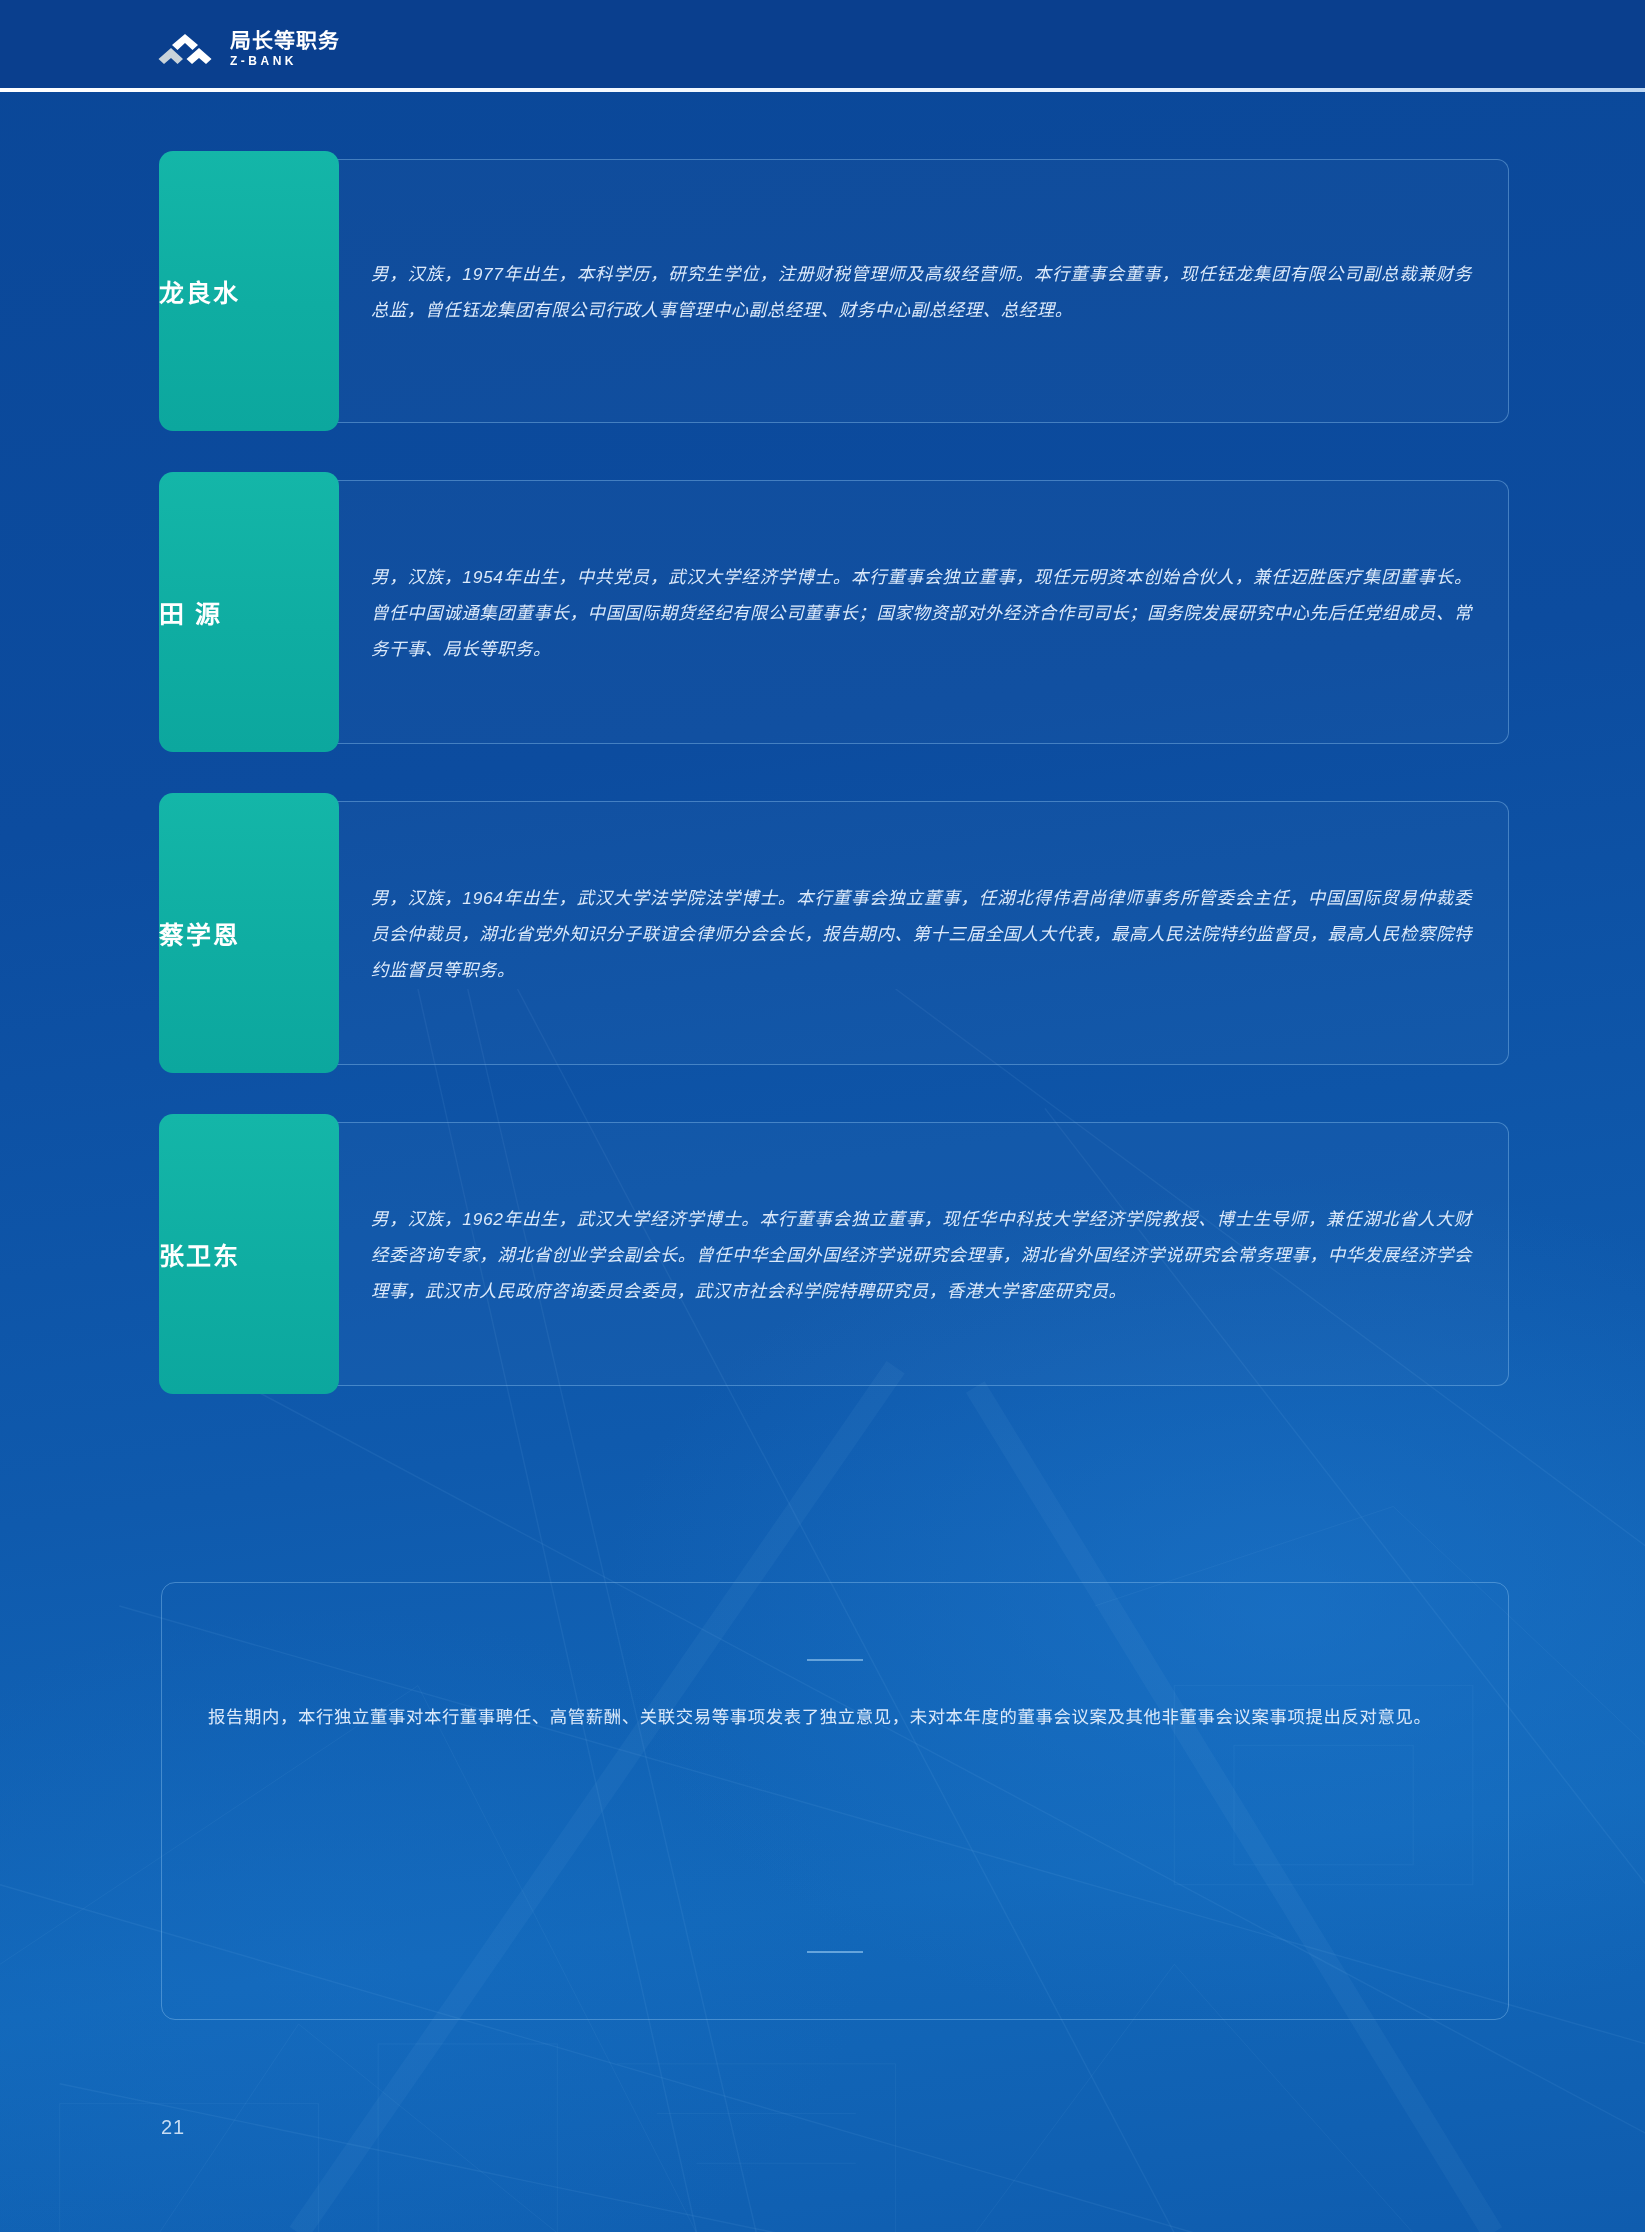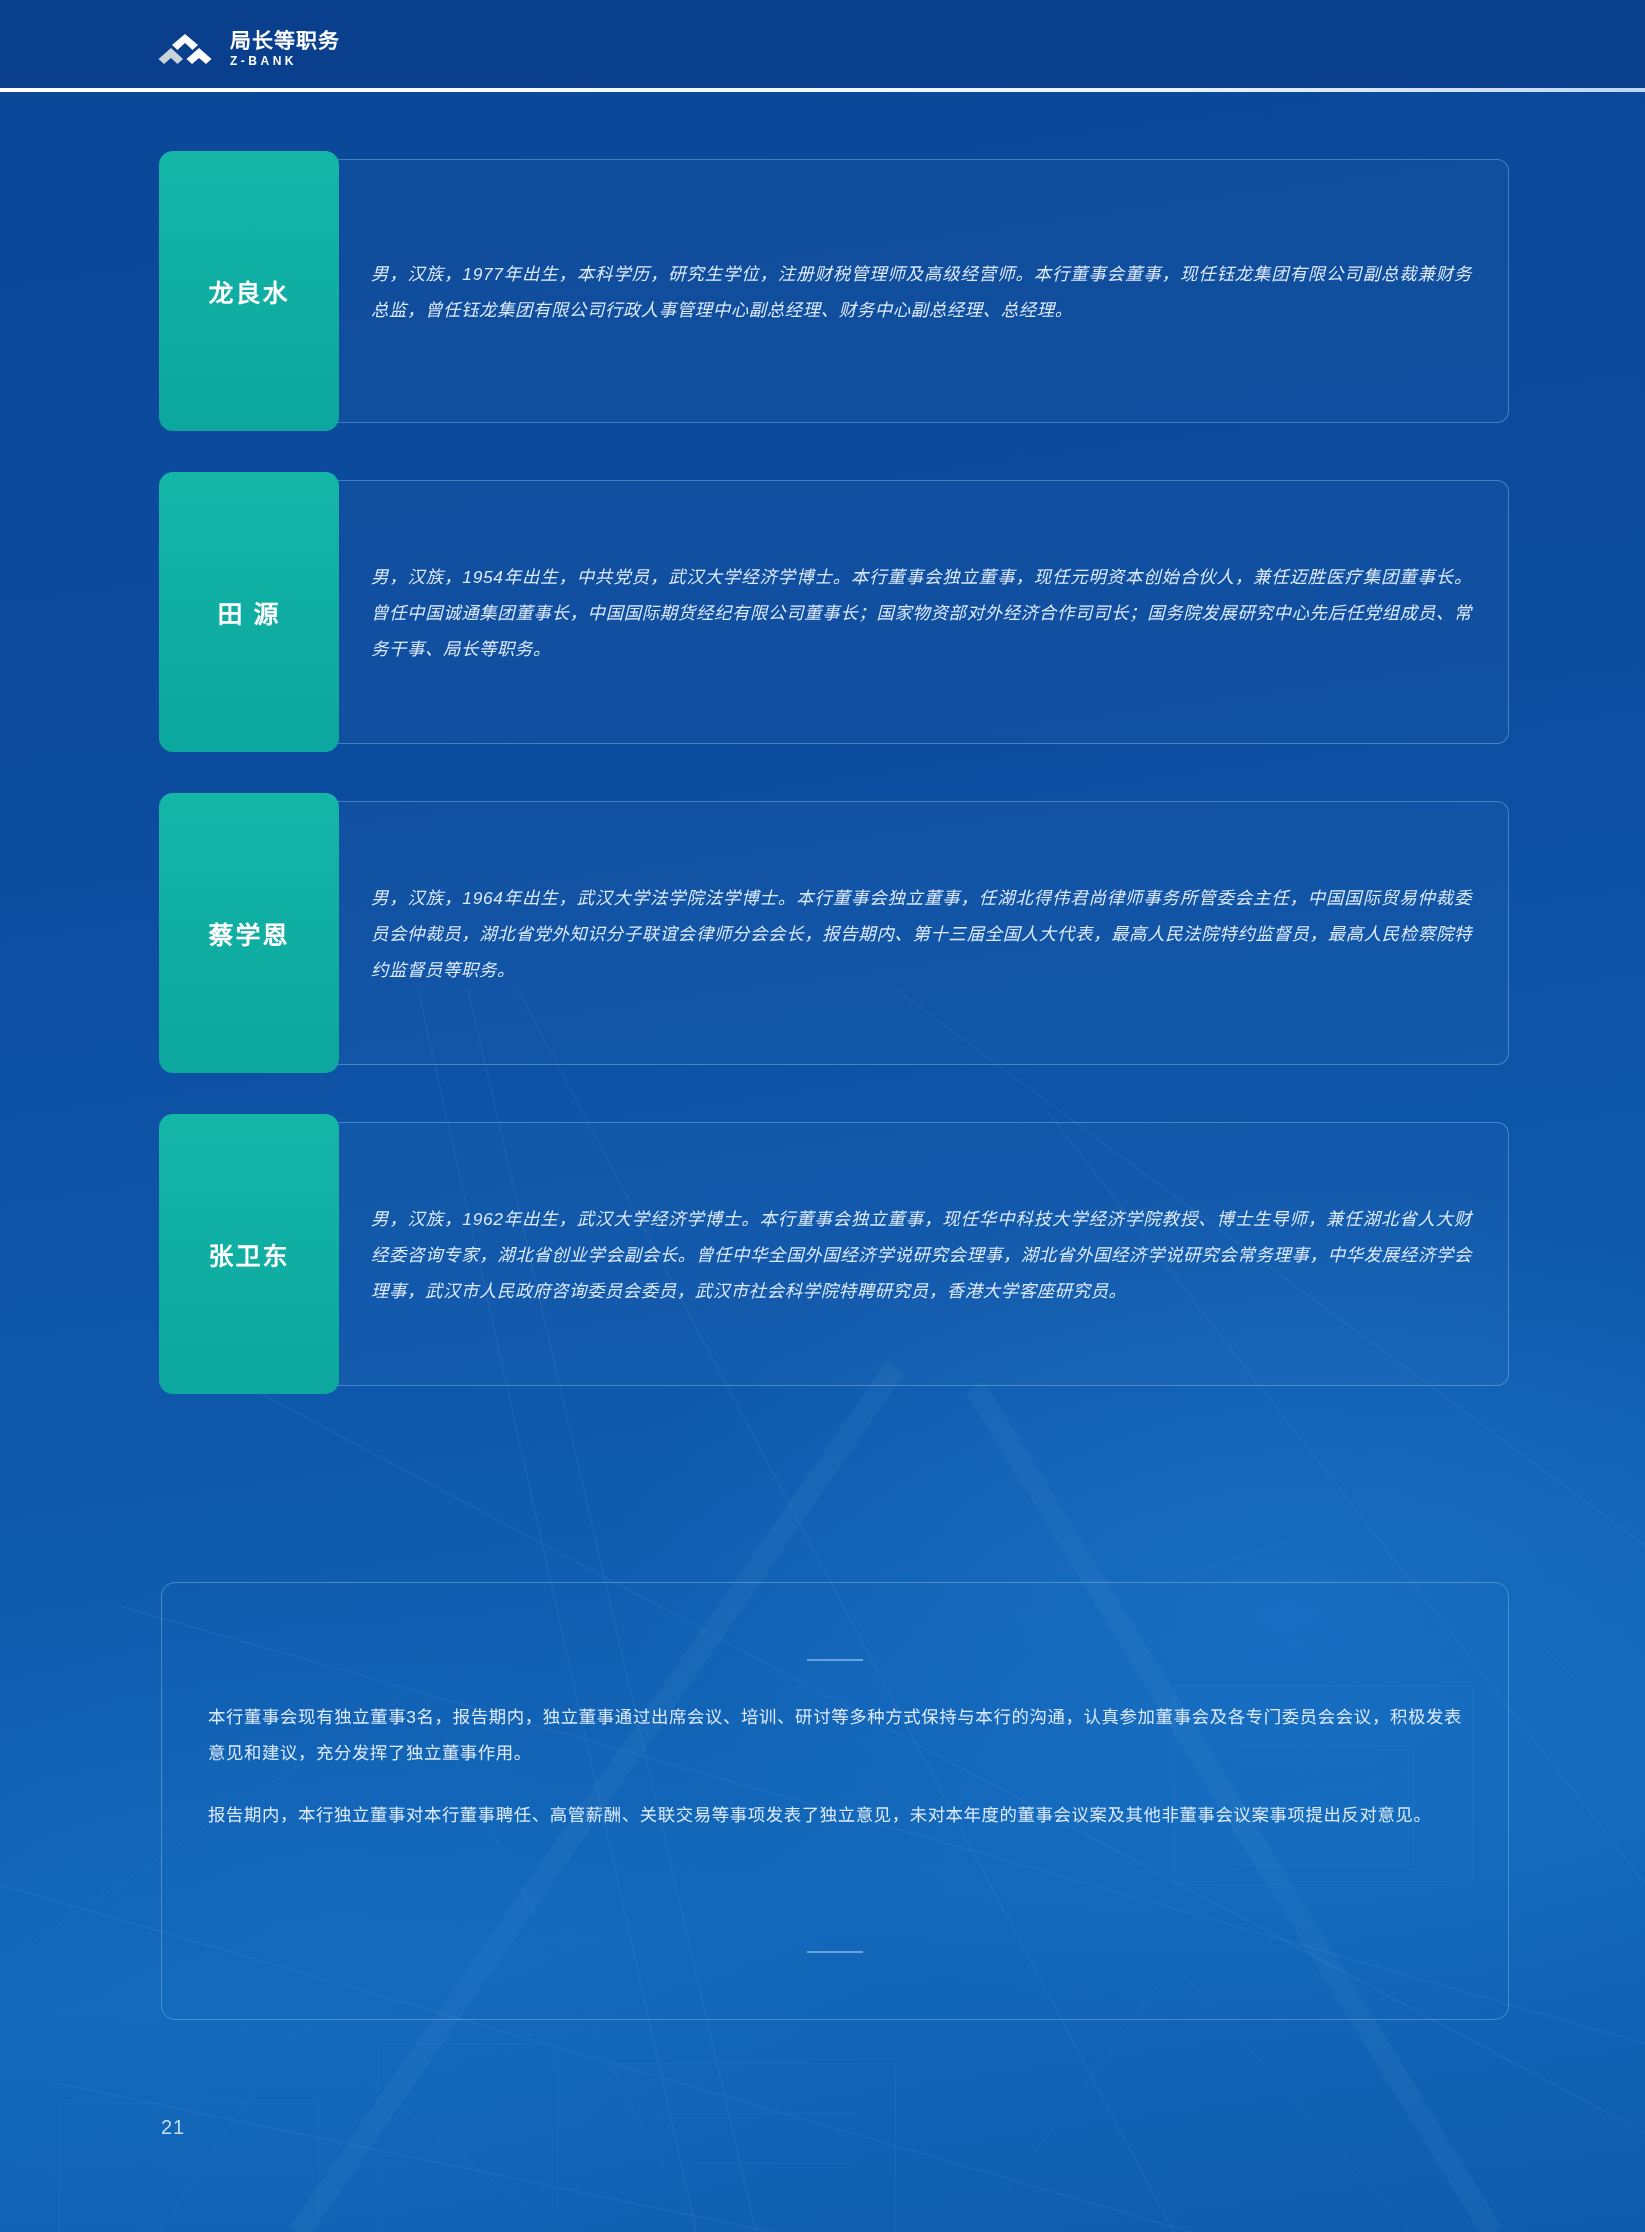--- a/index.html
+++ b/index.html
@@ -88,21 +88,20 @@
     border: 1px solid rgba(140,195,240,0.42);
     border-radius: 12px;
     background: rgba(255,255,255,0.025);
   }
   .name-block {
     flex: 0 0 180px;
     background: linear-gradient(180deg,#14b6a8 0%, #0fada2 55%, #0ca79e 100%);
     border-radius: 14px;
     display: flex;
     align-items: center;
-    justify-content: center;
     margin: -9px 0 -9px -3px;
     position: relative;
     z-index: 2;
   }
   .name-text {
     color: #ffffff;
     font-size: 25px;
     font-weight: 700;
     letter-spacing: 2px;
     text-align: center;
@@ -280,21 +279,20 @@
       <div class="bio-block">
         <p class="bio-text">男，汉族，1962年出生，武汉大学经济学博士。本行董事会独立董事，现任华中科技大学经济学院教授、博士生导师，兼任湖北省人大财经委咨询专家，湖北省创业学会副会长。曾任中华全国外国经济学说研究会理事，湖北省外国经济学说研究会常务理事，中华发展经济学会理事，武汉市人民政府咨询委员会委员，武汉市社会科学院特聘研究员，香港大学客座研究员。</p>
       </div>
     </div>
 
   </div>
 
   <div class="section-wrap">
     <div class="section-box">
       <span class="deco-line top"></span>
-      <p class="para">本行董事会现有独立董事3名，报告期内，独立董事通过出席会议、培训、研讨等多种方式保持与本行的沟通，认真参加董事会及各专门委员会会议，积极发表意见和建议，充分发挥了独立董事作用。</p>
       <p class="para">报告期内，本行独立董事对本行董事聘任、高管薪酬、关联交易等事项发表了独立意见，未对本年度的董事会议案及其他非董事会议案事项提出反对意见。</p>
       <span class="deco-line bottom"></span>
     </div>
   </div>
 
   <div class="page-number">21</div>
 
 </div>
 
 

